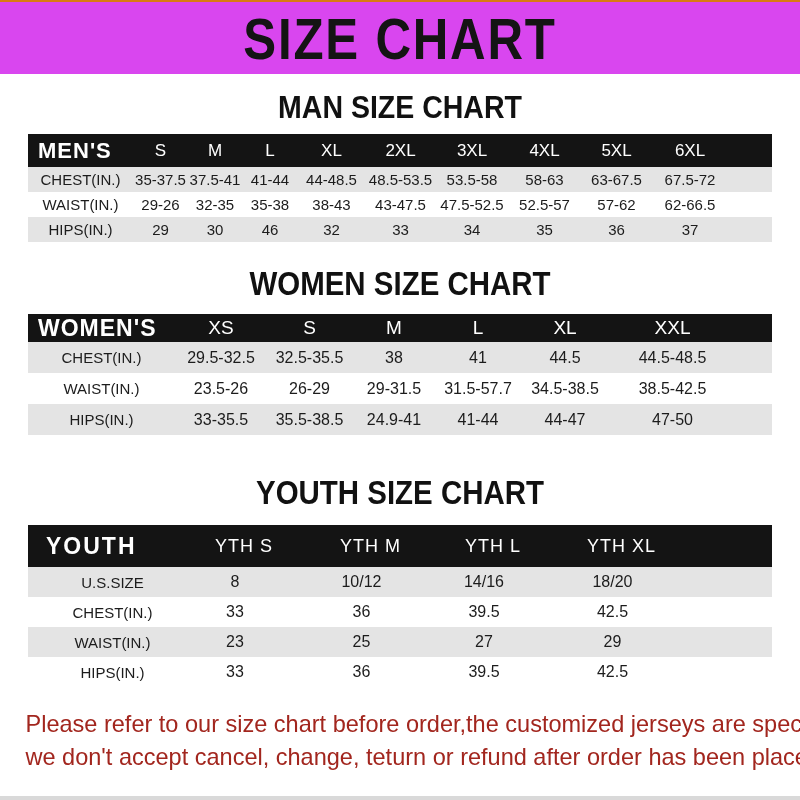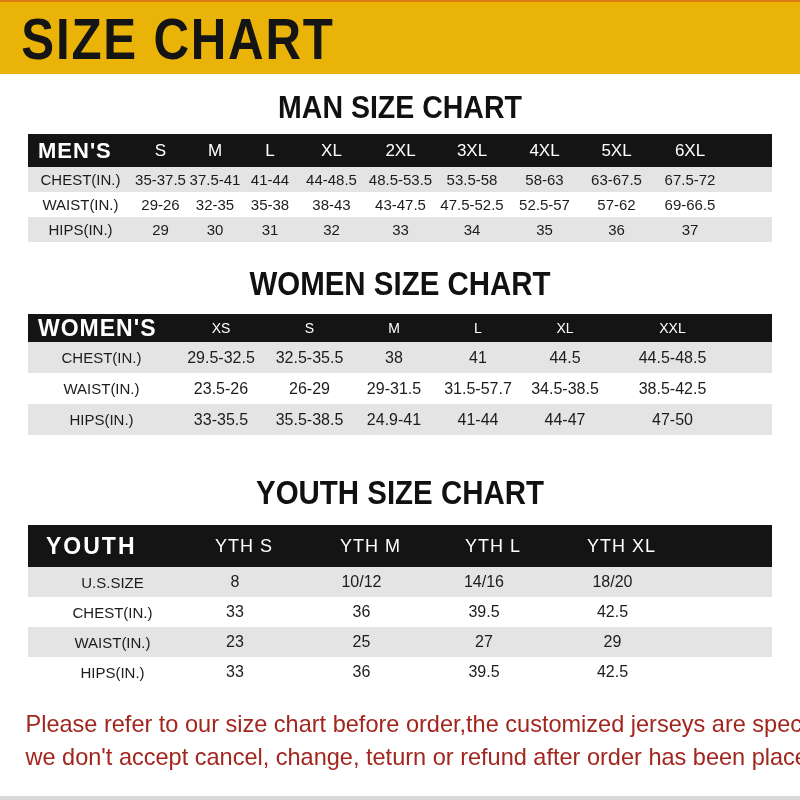--- a/index.html
+++ b/index.html
@@ -7,22 +7,22 @@
     width:800px;height:800px;
     background:#ffffff;
     font-family:"Liberation Sans", sans-serif;
     color:#1c1c1c;
     overflow:hidden;
     position:relative;
   }
   
   .banner{
     height:72px;
-    background:#eab308;
-    display:flex;align-items:center;justify-content:flex-start;
+    background:#d946ef;
+    display:flex;align-items:center;justify-content:center;
     border-top:2px solid #d97a12;
   }
   .banner h1{
     margin:0;
     font-size:56px;
     font-weight:bold;
     letter-spacing:2px;
     color:#141414;
     transform:scale(0.88,1.04);
     white-space:nowrap;
@@ -61,21 +61,21 @@
   }
   tr.alt{background:#E4E4E4;}
   
   #men-table tr.head-row{height:33px;}
   #men-table tr.head-row th{font-size:17px;}
   #men-table tr.head-row th.corner{font-size:22px;letter-spacing:1px;}
   #men-table tr.data-row{height:25px;font-size:15px;}
   #men-table td.row-label{font-size:15px;}
   
   #women-table tr.head-row{height:28px;}
-  #women-table tr.head-row th{font-size:14px;}
+  #women-table tr.head-row th{font-size:19px;}
   #women-table tr.head-row th.corner{font-size:23px;letter-spacing:1px;}
   #women-table tr.data-row{height:31px;font-size:16px;}
   #women-table td.row-label{font-size:15px;}
   
   #youth-table tr.head-row{height:42px;}
   #youth-table tr.head-row th{font-size:18px;letter-spacing:1px;padding-left:18px;}
   #youth-table tr.head-row th.corner{font-size:23px;letter-spacing:2px;}
   #youth-table tr.data-row{height:30px;font-size:16px;}
   #youth-table td.row-label{font-size:15px;padding-left:27px;}
   
@@ -148,28 +148,28 @@
   <tr class="data-row">
     <td class="row-label">WAIST(IN.)</td>
     <td>29-26</td>
     <td>32-35</td>
     <td>35-38</td>
     <td>38-43</td>
     <td>43-47.5</td>
     <td>47.5-52.5</td>
     <td>52.5-57</td>
     <td>57-62</td>
-    <td>69-66.5</td>
+    <td>62-66.5</td>
     <td></td>
   </tr>
   <tr class="data-row alt">
     <td class="row-label">HIPS(IN.)</td>
     <td>29</td>
     <td>30</td>
-    <td>31</td>
+    <td>46</td>
     <td>32</td>
     <td>33</td>
     <td>34</td>
     <td>35</td>
     <td>36</td>
     <td>37</td>
     <td></td>
   </tr>
 </tbody>
   </table>

